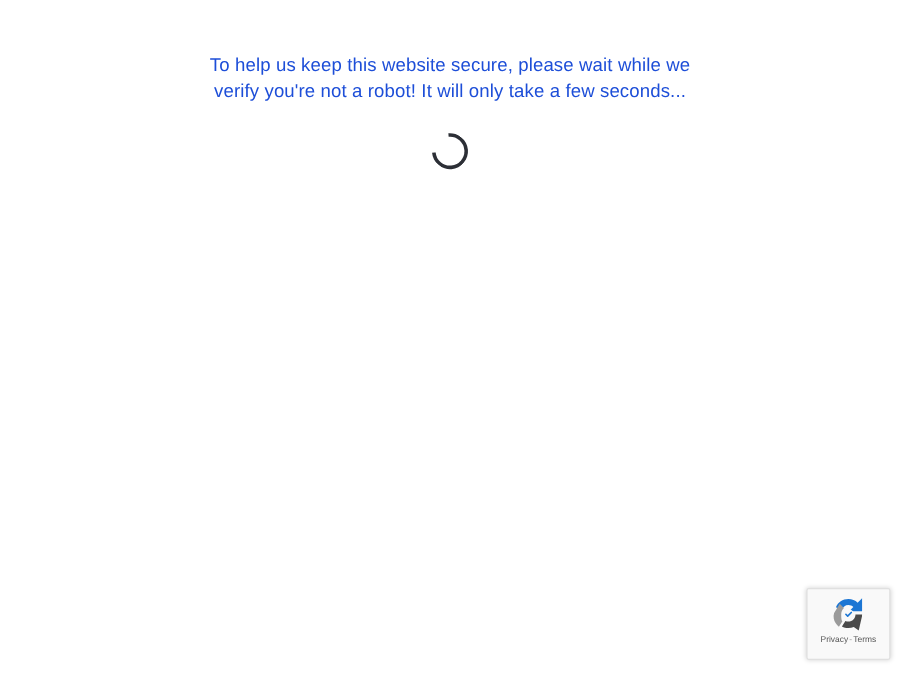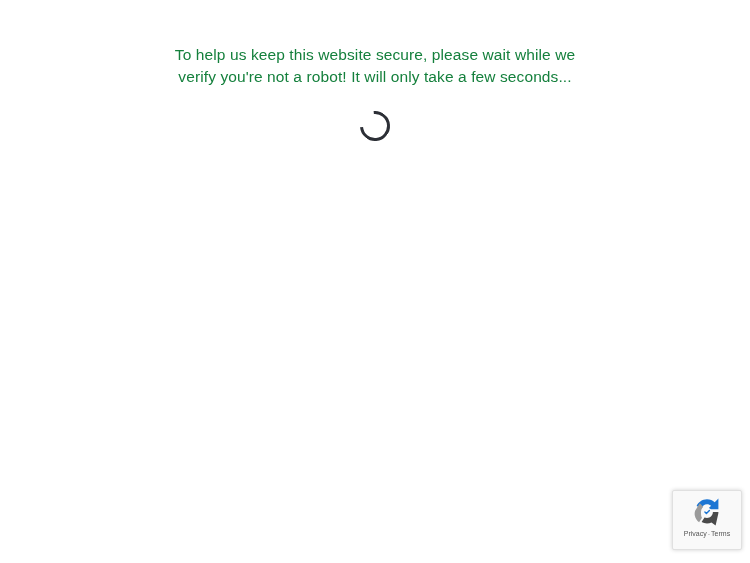--- a/index.html
+++ b/index.html
@@ -25,21 +25,21 @@
     position: absolute;
     top: 44px;
     left: 0;
     right: 0;
     text-align: center;
   }
 
   .verify-message {
     font-size: 15.5px;
     line-height: 22px;
-    color: #15803d;
+    color: #1d4ed8;
     max-width: 430px;
     margin: 0 auto;
     font-weight: 400;
     letter-spacing: 0.1px;
   }
 
   .spinner-wrap {
     margin-top: 18px;
     height: 40px;
     display: flex;

